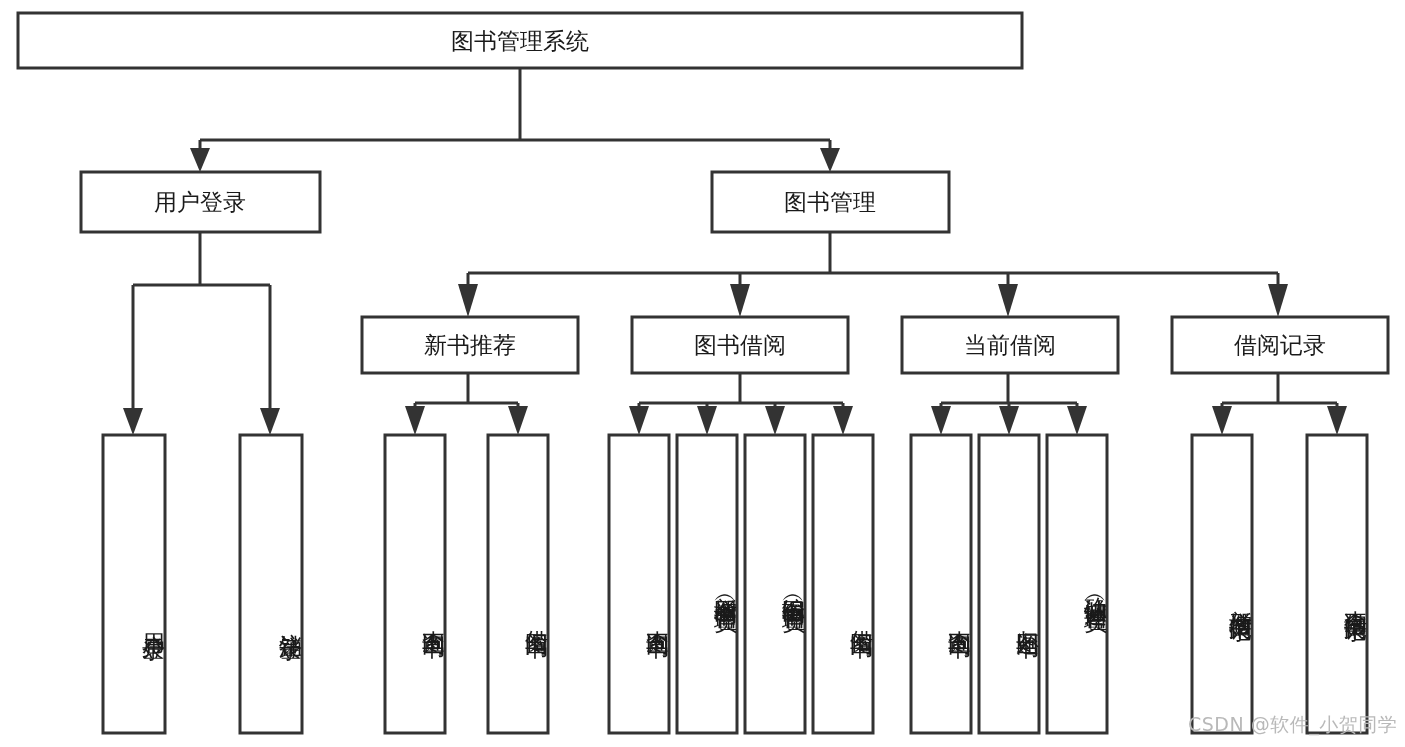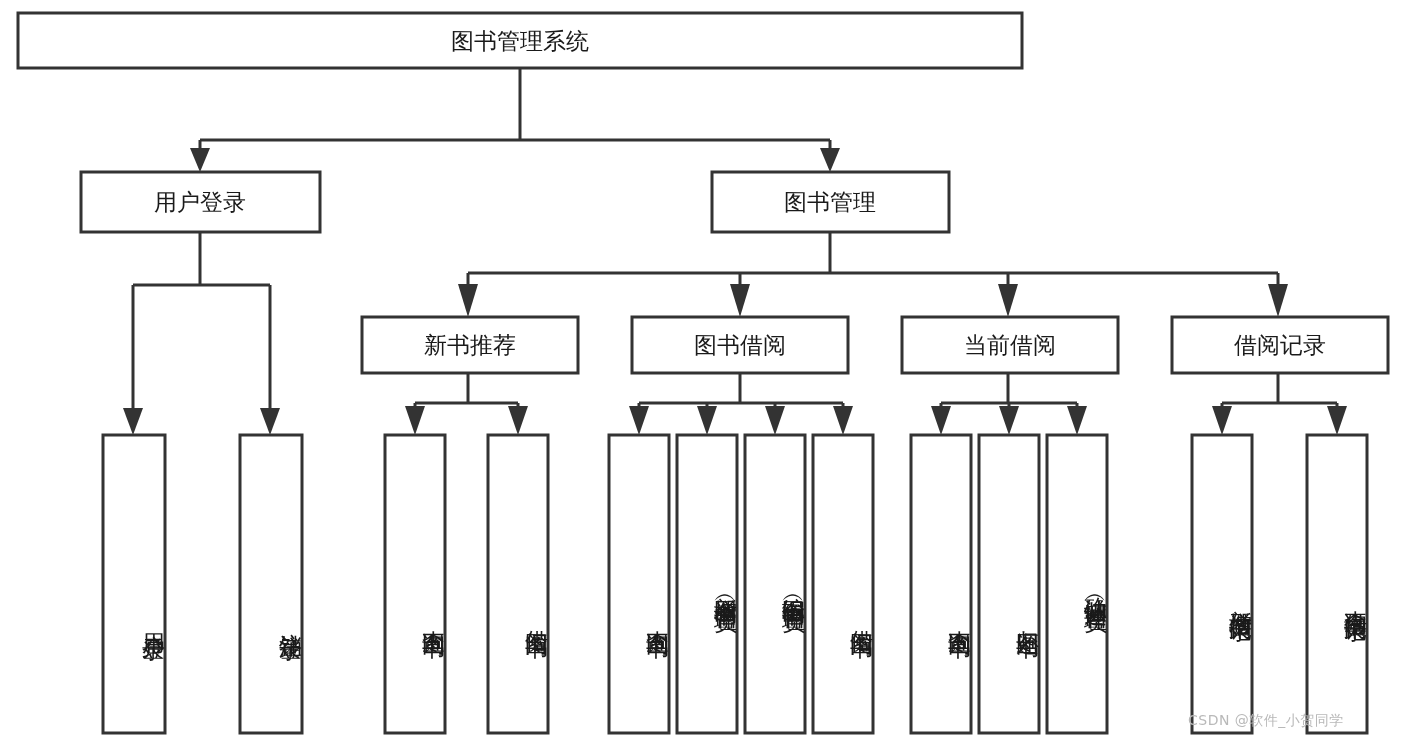--- a/index.html
+++ b/index.html
@@ -61,21 +61,21 @@
     line-height: 1;
     display: flex;
     align-items: flex-start;
     justify-content: center;
     white-space: nowrap;
     pointer-events: none;
   }
   .watermark {
     position: absolute;
     font-family: "DejaVu Sans", "Liberation Sans", sans-serif;
-    font-size: 14px;
+    font-size: 19px;
     color: #b9b9b9;
     white-space: nowrap;
     left: 1188px;
     top: 712px;
     letter-spacing: 0.5px;
   }
 </style>
 </head>
 <body>
 

